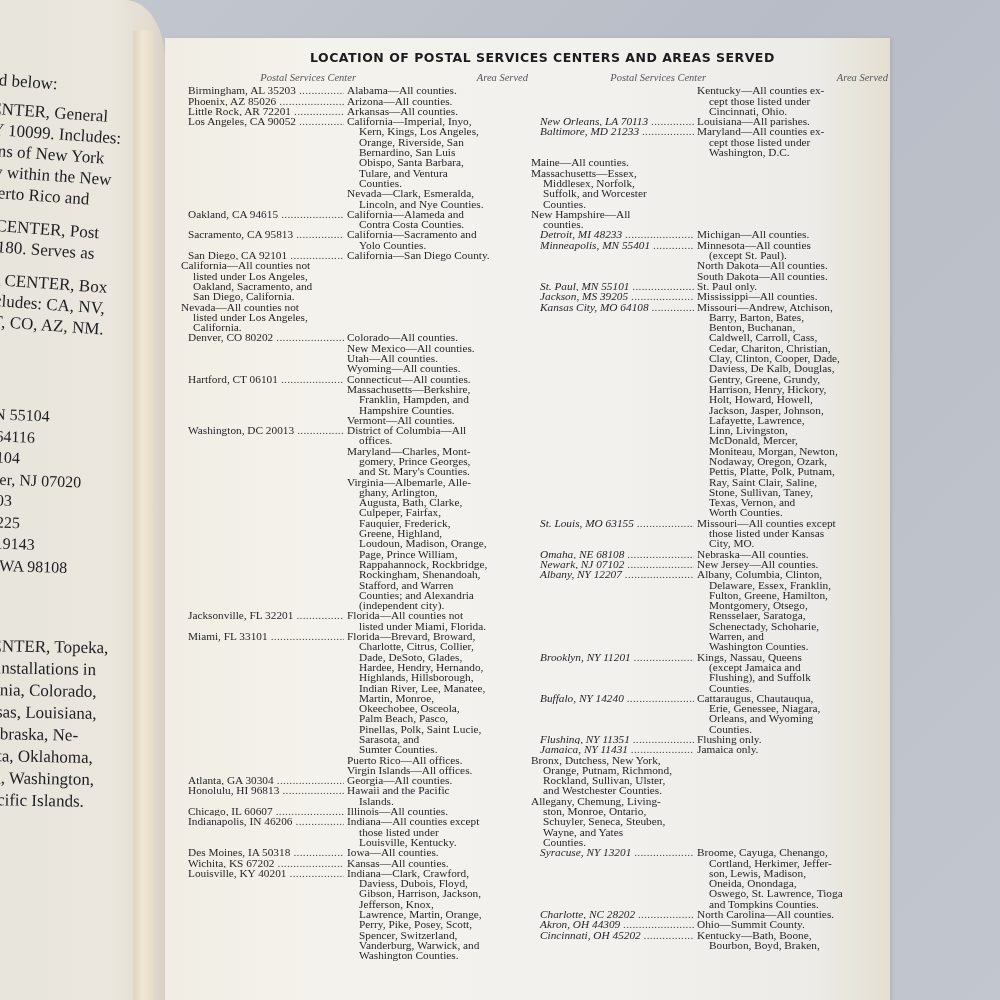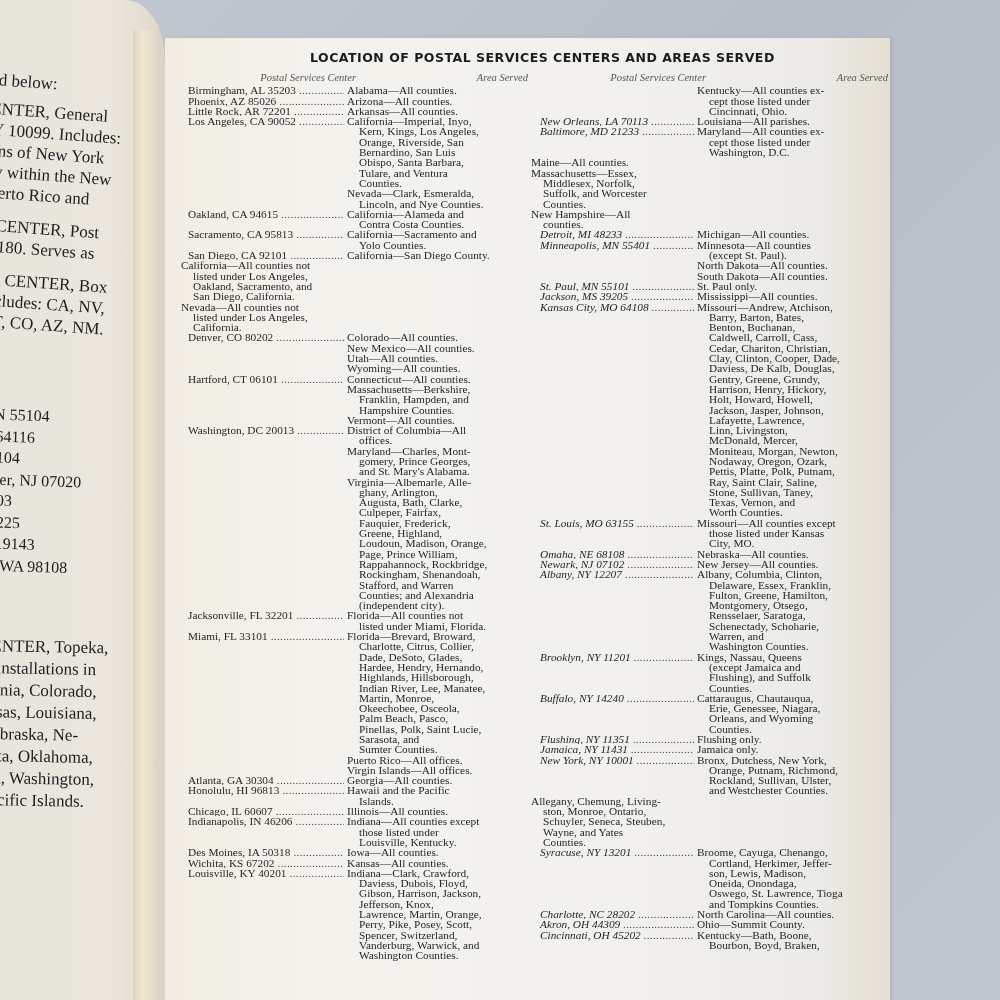--- a/index.html
+++ b/index.html
@@ -195,21 +195,21 @@
             <div class="area-line">Vermont—All counties.</div>
           </div>
         </div>
         <div class="entry">
           <div class="center">Washington, DC 20013</div>
           <div class="areas">
             <div class="area-line">District of Columbia—All</div>
             <div class="area-line cont">offices.</div>
             <div class="area-line">Maryland—Charles, Mont-</div>
             <div class="area-line cont">gomery, Prince Georges,</div>
-            <div class="area-line cont">and St. Mary's Alabama.</div>
+            <div class="area-line cont">and St. Mary's Counties.</div>
             <div class="area-line">Virginia—Albemarle, Alle-</div>
             <div class="area-line cont">ghany, Arlington,</div>
             <div class="area-line cont">Augusta, Bath, Clarke,</div>
             <div class="area-line cont">Culpeper, Fairfax,</div>
             <div class="area-line cont">Fauquier, Frederick,</div>
             <div class="area-line cont">Greene, Highland,</div>
             <div class="area-line cont">Loudoun, Madison, Orange,</div>
             <div class="area-line cont">Page, Prince William,</div>
             <div class="area-line cont">Rappahannock, Rockbridge,</div>
             <div class="area-line cont">Rockingham, Shenandoah,</div>
@@ -449,21 +449,20 @@
             <div class="area-line">Flushing only.</div>
           </div>
         </div>
         <div class="entry">
           <div class="center">Jamaica, NY 11431</div>
           <div class="areas">
             <div class="area-line">Jamaica only.</div>
           </div>
         </div>
         <div class="entry">
-          <div class="center">New York, NY 10001</div>
           <div class="areas">
             <div class="area-line">Bronx, Dutchess, New York,</div>
             <div class="area-line cont">Orange, Putnam, Richmond,</div>
             <div class="area-line cont">Rockland, Sullivan, Ulster,</div>
             <div class="area-line cont">and Westchester Counties.</div>
           </div>
         </div>
         <div class="entry">
           <div class="areas">
             <div class="area-line">Allegany, Chemung, Living-</div>

